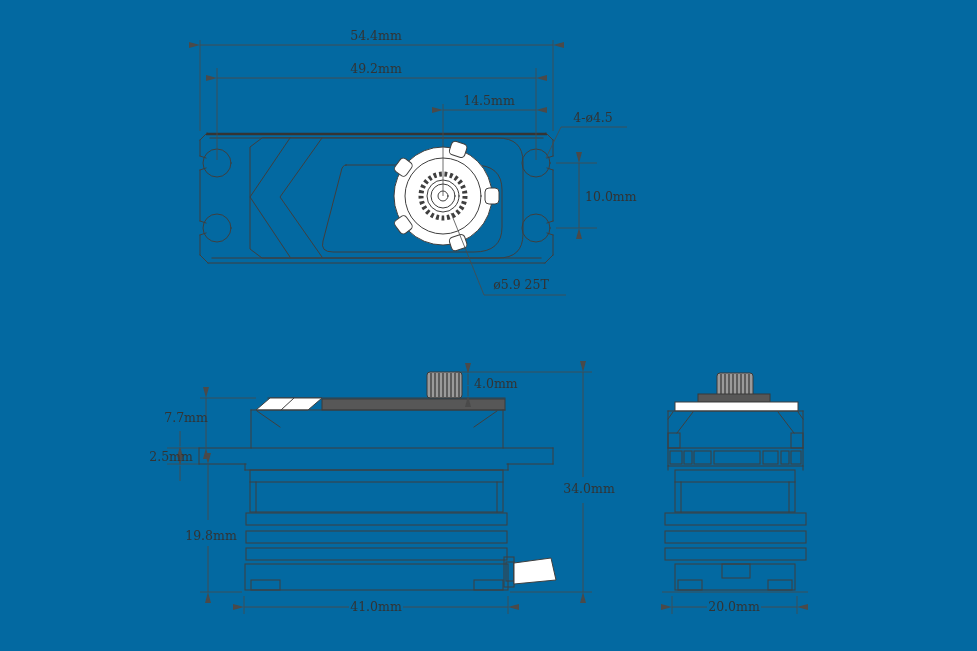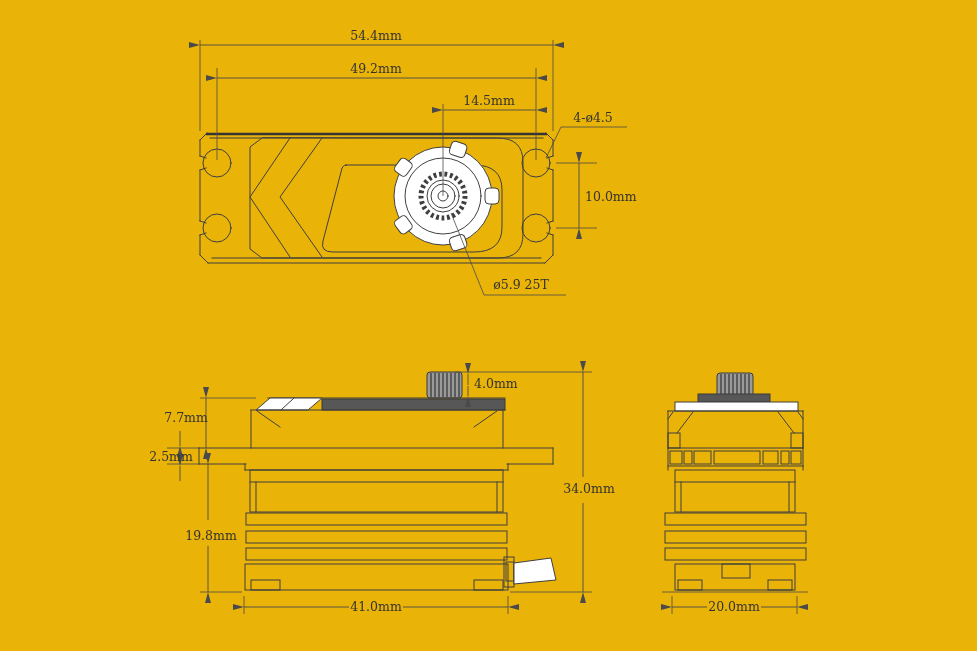--- a/index.html
+++ b/index.html
@@ -1,16 +1,16 @@
 <!DOCTYPE html>
 <html><head>
 <meta charset="utf-8">
 <style>
   html,body{margin:0;padding:0;background:#fff;}
-  .page{width:977px;height:651px;background:#eab308;position:relative;overflow:hidden;}
+  .page{width:977px;height:651px;background:#0369a1;position:relative;overflow:hidden;}
   svg text{font-family:"DejaVu Serif","Liberation Serif",serif;font-size:12.5px;fill:#333;}
   .ln{stroke:#3f3f3f;stroke-width:1;fill:none;stroke-linecap:square;}
   .lnw{stroke:#3f3f3f;stroke-width:1;fill:#ffffff;}
   .thick{stroke:#343434;stroke-width:2.6;fill:none;}
   .dark{fill:#575757;stroke:#3a3a3a;stroke-width:1;}
   .spl{fill:#9a9a9a;stroke:#3a3a3a;stroke-width:1;}
   .rib{stroke:#343434;stroke-width:1.2;fill:none;}
   .dim{stroke:#4a4a4a;stroke-width:0.9;fill:none;}
   .ext{stroke:#4a4a4a;stroke-width:0.8;fill:none;}
   .serr{stroke:#3f3f3f;stroke-width:5;fill:none;stroke-dasharray:2.8 2.7;}

